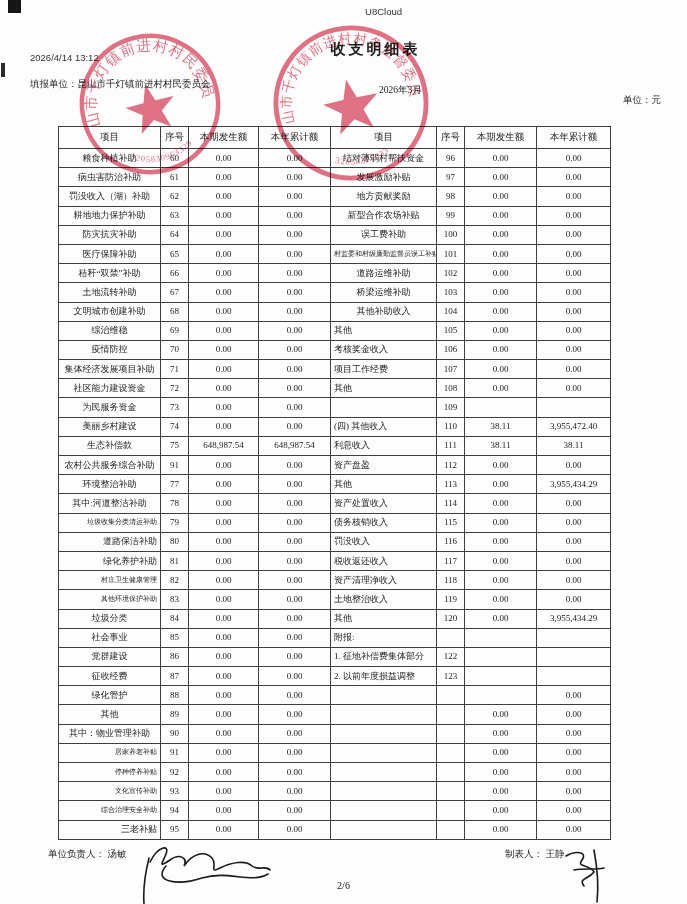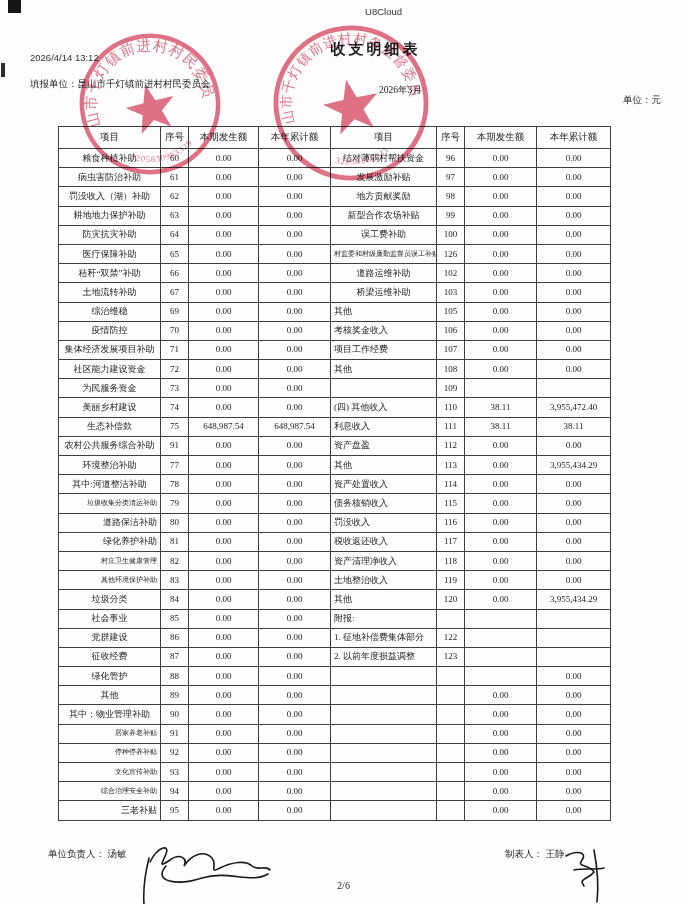--- a/index.html
+++ b/index.html
@@ -135,41 +135,51 @@
           <td class="seq">100</td>
           <td class="num">0.00</td>
           <td class="num">0.00</td>
         </tr>
         <tr>
           <td class="item al-center">医疗保障补助</td>
           <td class="seq">65</td>
           <td class="num">0.00</td>
           <td class="num">0.00</td>
           <td class="item al-center small">村监委和村级廉勤监督员误工补贴</td>
-          <td class="seq">126</td>
+          <td class="seq">101</td>
           <td class="num">0.00</td>
           <td class="num">0.00</td>
         </tr>
         <tr>
           <td class="item al-center">秸秆“双禁”补助</td>
           <td class="seq">66</td>
           <td class="num">0.00</td>
           <td class="num">0.00</td>
           <td class="item al-center">道路运维补助</td>
           <td class="seq">102</td>
           <td class="num">0.00</td>
           <td class="num">0.00</td>
         </tr>
         <tr>
           <td class="item al-center">土地流转补助</td>
           <td class="seq">67</td>
           <td class="num">0.00</td>
           <td class="num">0.00</td>
           <td class="item al-center">桥梁运维补助</td>
           <td class="seq">103</td>
+          <td class="num">0.00</td>
+          <td class="num">0.00</td>
+        </tr>
+        <tr>
+          <td class="item al-center">文明城市创建补助</td>
+          <td class="seq">68</td>
+          <td class="num">0.00</td>
+          <td class="num">0.00</td>
+          <td class="item al-center">其他补助收入</td>
+          <td class="seq">104</td>
           <td class="num">0.00</td>
           <td class="num">0.00</td>
         </tr>
         <tr>
           <td class="item al-center">综治维稳</td>
           <td class="seq">69</td>
           <td class="num">0.00</td>
           <td class="num">0.00</td>
           <td class="item al-left">其他</td>
           <td class="seq">105</td>

